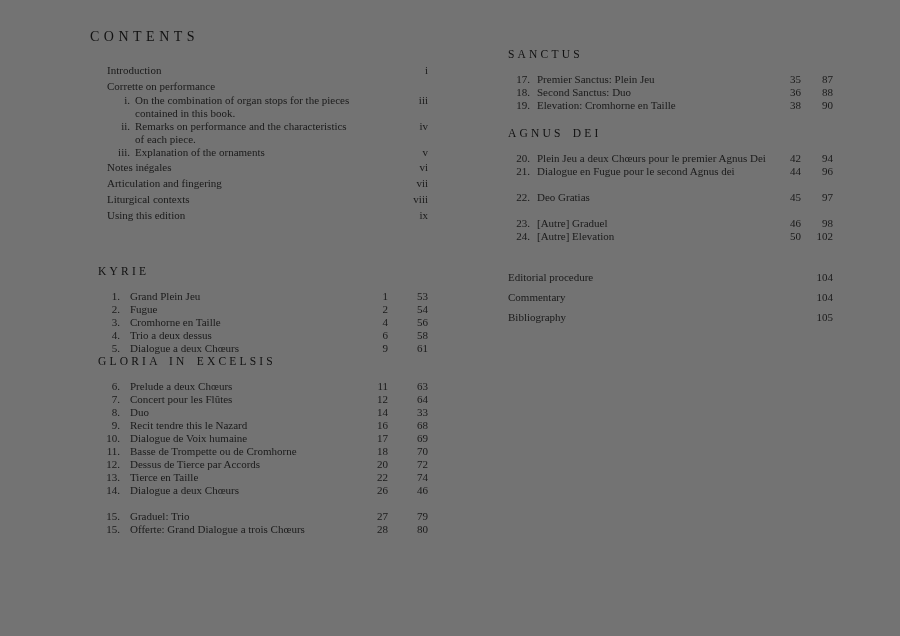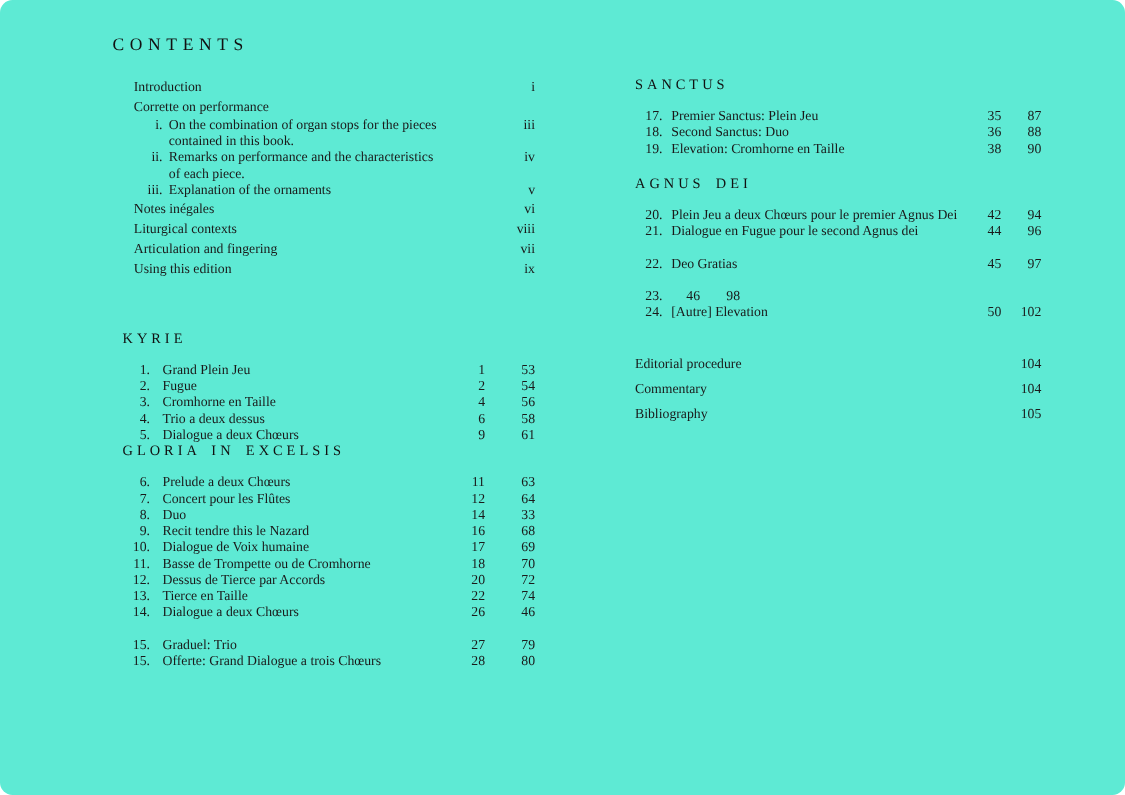--- a/index.html
+++ b/index.html
@@ -3,30 +3,30 @@
 <meta charset="utf-8">
 <style>
   * { box-sizing: border-box; }
   html, body { margin: 0; padding: 0; }
   body {
     width: 900px; height: 636px;
     background: #ffffff;
     color: #1a1a1a;
     font-family: "Liberation Serif", "DejaVu Serif", serif;
   }
-  .page { position: relative; width: 900px; height: 636px; overflow: hidden; background: #5eead4; border-radius: 10px; }
+  .page { position: relative; width: 900px; height: 636px; overflow: hidden; background: #737373; }
 
   .contents-title {
     position: absolute; left: 90px; top: 29px;
     font-size: 14px; letter-spacing: 4.5px; color: #111;
   }
 
   .col { position: absolute; font-size: 11px; }
   .col-left  { left: 98px;  top: 62px; width: 330px; }
-  .col-right { left: 508px; top: 62px; width: 325px; }
+  .col-right { left: 508px; top: 48px; width: 325px; }
 
   
   .fm-row { display: flex; line-height: 16px; padding-left: 9px; }
   .fm-row .label { flex: 1; white-space: nowrap; }
   .pg { text-align: right; flex: none; }
   .fm-row .pg { width: 40px; }
 
   
   .sub-row { display: flex; line-height: 13px; padding-left: 18px; align-items: flex-start; }
   .sub-row .marker { width: 14px; text-align: right; margin-right: 5px; flex: none; }
@@ -95,26 +95,26 @@
       <span class="marker">iii.</span>
       <span class="text">Explanation of the ornaments</span>
       <span class="pg">v</span>
     </div>
 
     <div class="fm-row">
       <span class="label">Notes inégales</span>
       <span class="pg">vi</span>
     </div>
     <div class="fm-row">
+      <span class="label">Articulation and fingering</span>
+      <span class="pg">vii</span>
+    </div>
+    <div class="fm-row">
       <span class="label">Liturgical contexts</span>
       <span class="pg">viii</span>
-    </div>
-    <div class="fm-row">
-      <span class="label">Articulation and fingering</span>
-      <span class="pg">vii</span>
     </div>
     <div class="fm-row">
       <span class="label">Using this edition</span>
       <span class="pg">ix</span>
     </div>
 
     <div class="section-heading kyrie-heading">KYRIE</div>
 
     <div class="items">
       <div class="item-row">
@@ -272,20 +272,21 @@
         <span class="num">22.</span>
         <span class="ttl">Deo Gratias</span>
         <span class="pg p1">45</span>
         <span class="pg p2">97</span>
       </div>
     </div>
 
     <div class="items3">
       <div class="item-row">
         <span class="num">23.</span>
+        <span class="ttl">[Autre] Graduel</span>
         <span class="pg p1">46</span>
         <span class="pg p2">98</span>
       </div>
       <div class="item-row">
         <span class="num">24.</span>
         <span class="ttl">[Autre] Elevation</span>
         <span class="pg p1">50</span>
         <span class="pg p2">102</span>
       </div>
     </div>

